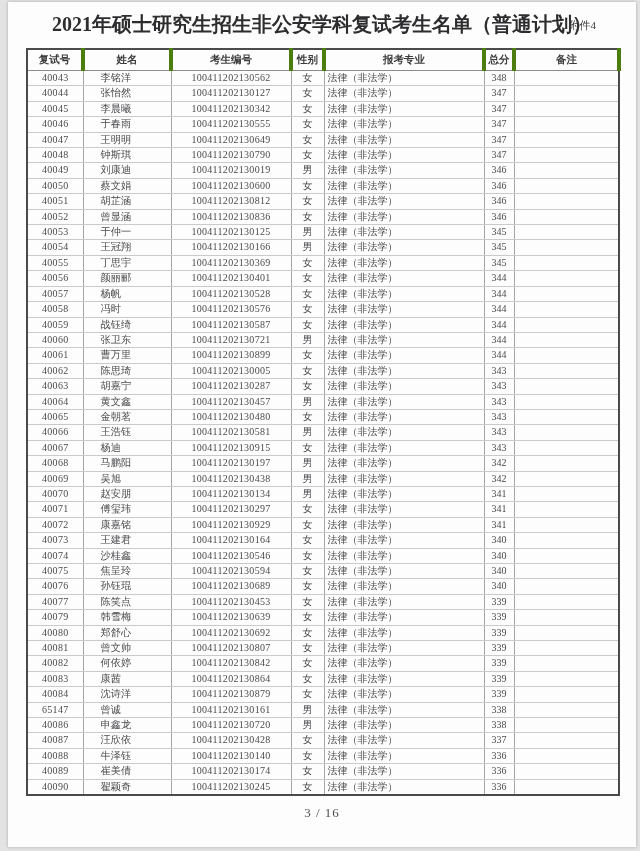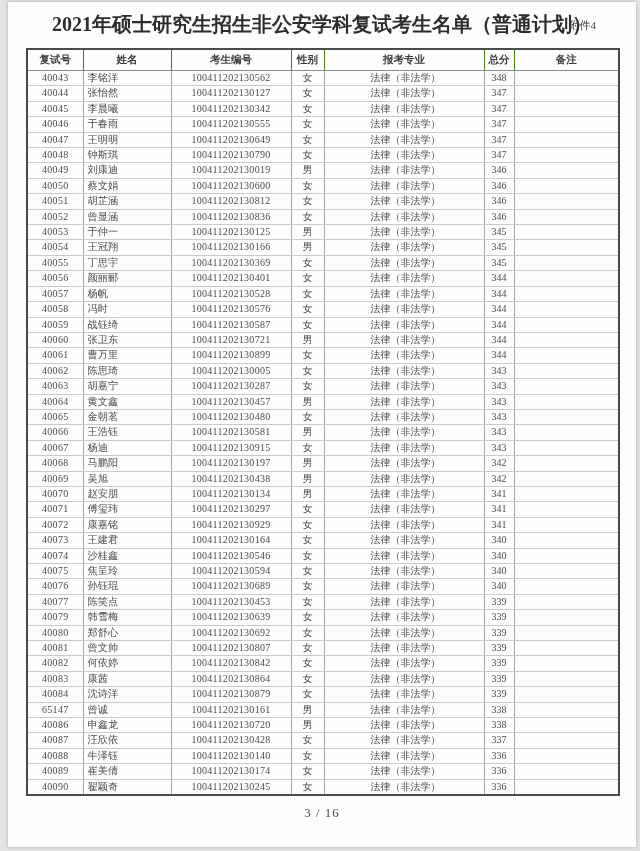--- a/index.html
+++ b/index.html
@@ -60,43 +60,43 @@
   col.c-major    { width: 160px; }
   col.c-score    { width: 30px; }
   col.c-remark   { width: 105px; }
   .roster th {
     height: 20px;
     font-size: 10.5px;
     font-weight: bold;
     color: #3c3c3e;
     text-align: center;
     border-left: 1px solid #9a9a9c;
-    border-right: 1px solid #4d7c0f;
+    border-right: 4px solid #4d7c0f;
     border-bottom: 1px solid #8b8b8d;
     padding: 0;
     line-height: 20px;
   }
   .roster td {
     height: 14.4px;
     font-size: 10px;
     color: #4b4b4e;
     padding: 0;
     line-height: 14.4px;
     border-left: 1px solid #a5a5a7;
     border-right: 1px solid #a5a5a7;
     border-top: 1px solid #cacaca;
     border-bottom: 1px solid #cacaca;
     white-space: nowrap;
     overflow: hidden;
   }
   .roster td.cell-examno  { text-align: center; letter-spacing: 0.3px; }
-  .roster td.cell-name    { text-align: left; padding-left: 4px; font-size: 10.2px; }
+  .roster td.cell-name    { text-align: left; padding-left: 17px; font-size: 10.2px; }
   .roster td.cell-candno  { text-align: center; letter-spacing: 0.3px; }
   .roster td.cell-gender  { text-align: center; }
-  .roster td.cell-major   { text-align: center; padding-left: 3px; }
+  .roster td.cell-major   { text-align: left; padding-left: 3px; }
   .roster td.cell-score   { text-align: center; }
   .roster td.cell-remark  { }
   .page-footer {
     margin-top: 9px;
     text-align: center;
     font-size: 13px;
     color: #4f4f52;
     letter-spacing: 1px;
   }
 </style>

